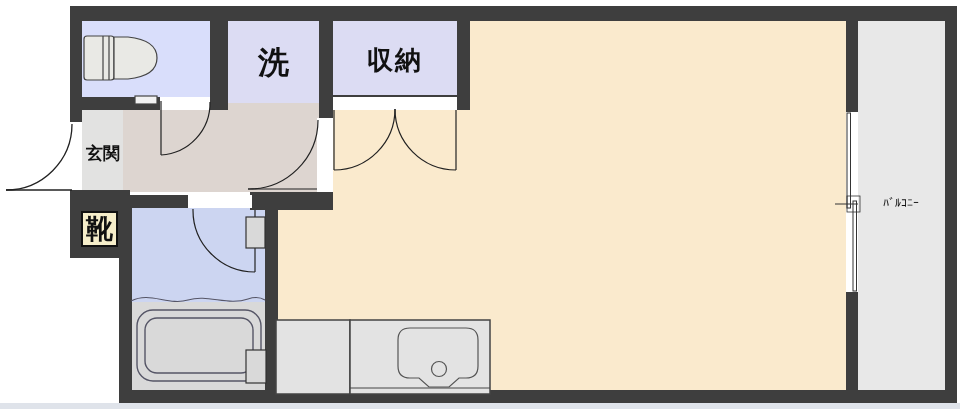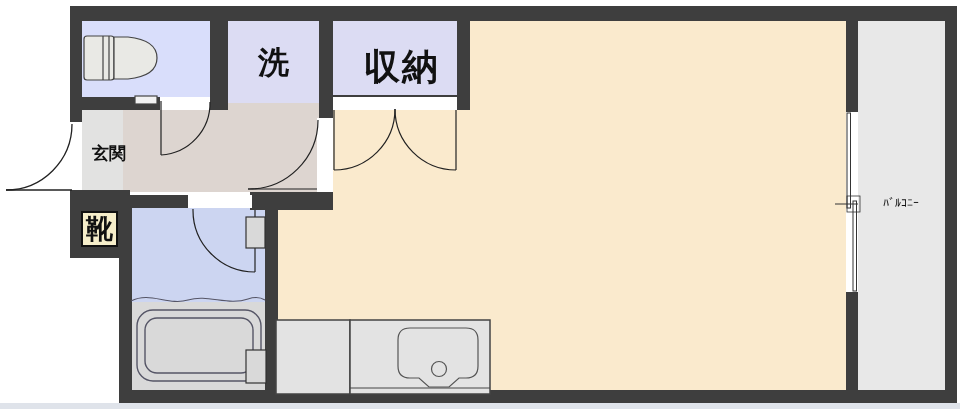--- a/index.html
+++ b/index.html
@@ -5,23 +5,23 @@
   html,body{margin:0;padding:0;background:#ffffff;}
   #plan{position:relative;width:960px;height:409px;background:#ffffff;overflow:hidden;
         font-family:"Liberation Sans","DejaVu Sans",sans-serif;}
   .room,.wall,.open,.strip{position:absolute;}
   .wall{background:#3e3e3e;z-index:2;}
   .room{z-index:1;}
   .open{background:#ffffff;z-index:3;}
   .strip{z-index:1;}
   #fx{position:absolute;left:0;top:0;z-index:4;pointer-events:none;}
   .lbl{position:absolute;z-index:5;color:#111;text-align:center;white-space:nowrap;}
-  .lbl-entrance{left:80px;top:142px;width:46px;font-size:17px;font-weight:bold;text-align:right;}
+  .lbl-entrance{left:80px;top:142px;width:46px;font-size:17px;font-weight:bold;}
   .lbl-laundry{left:228px;top:42px;width:91px;font-size:31px;font-weight:bold;}
-  .lbl-storage{left:333px;top:43px;width:124px;font-size:36px;font-weight:bold;letter-spacing:2px;padding-left:7px;}
+  .lbl-storage{left:333px;top:43px;width:124px;font-size:26px;font-weight:bold;letter-spacing:2px;}
   .lbl-main{left:440px;top:205px;width:300px;font-size:29px;font-weight:bold;}
   .lbl-balcony{left:856px;top:196px;width:90px;font-size:12px;font-weight:normal;}
   .shoe-box{position:absolute;left:81px;top:211px;width:37px;height:36px;z-index:5;
             background:#f6eeca;border:2px solid #111;box-sizing:border-box;
             display:flex;align-items:center;justify-content:center;}
   .shoe-box .ch{font-size:27px;font-weight:bold;color:#111;line-height:1;}
 </style>
 </head>
 <body>
 

